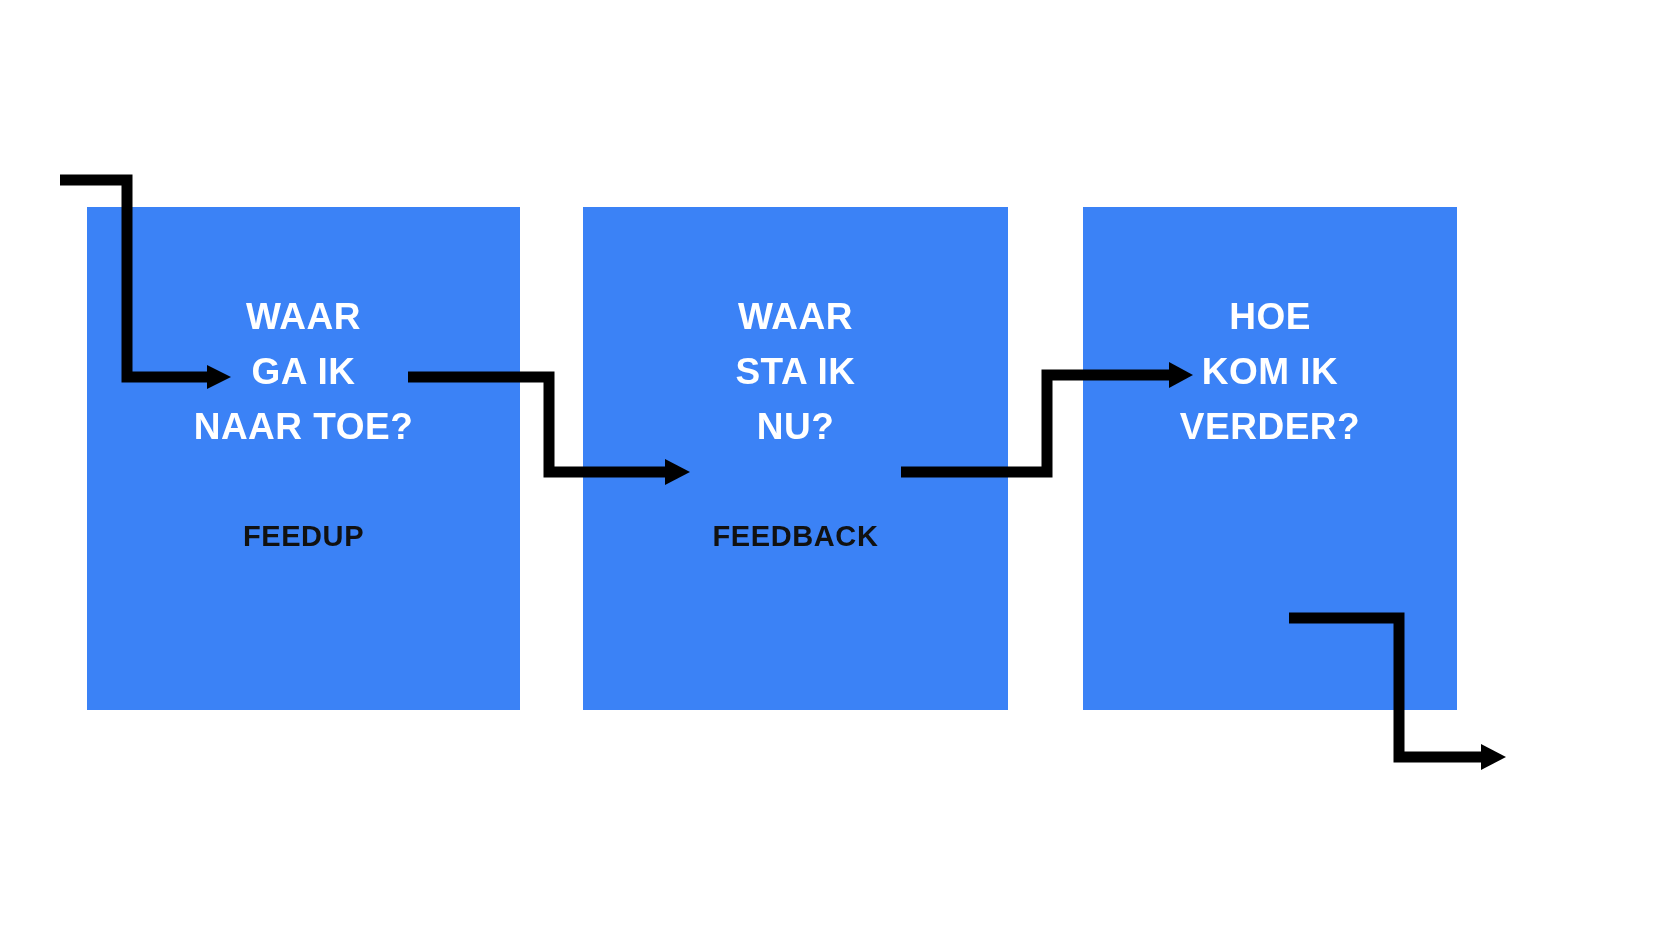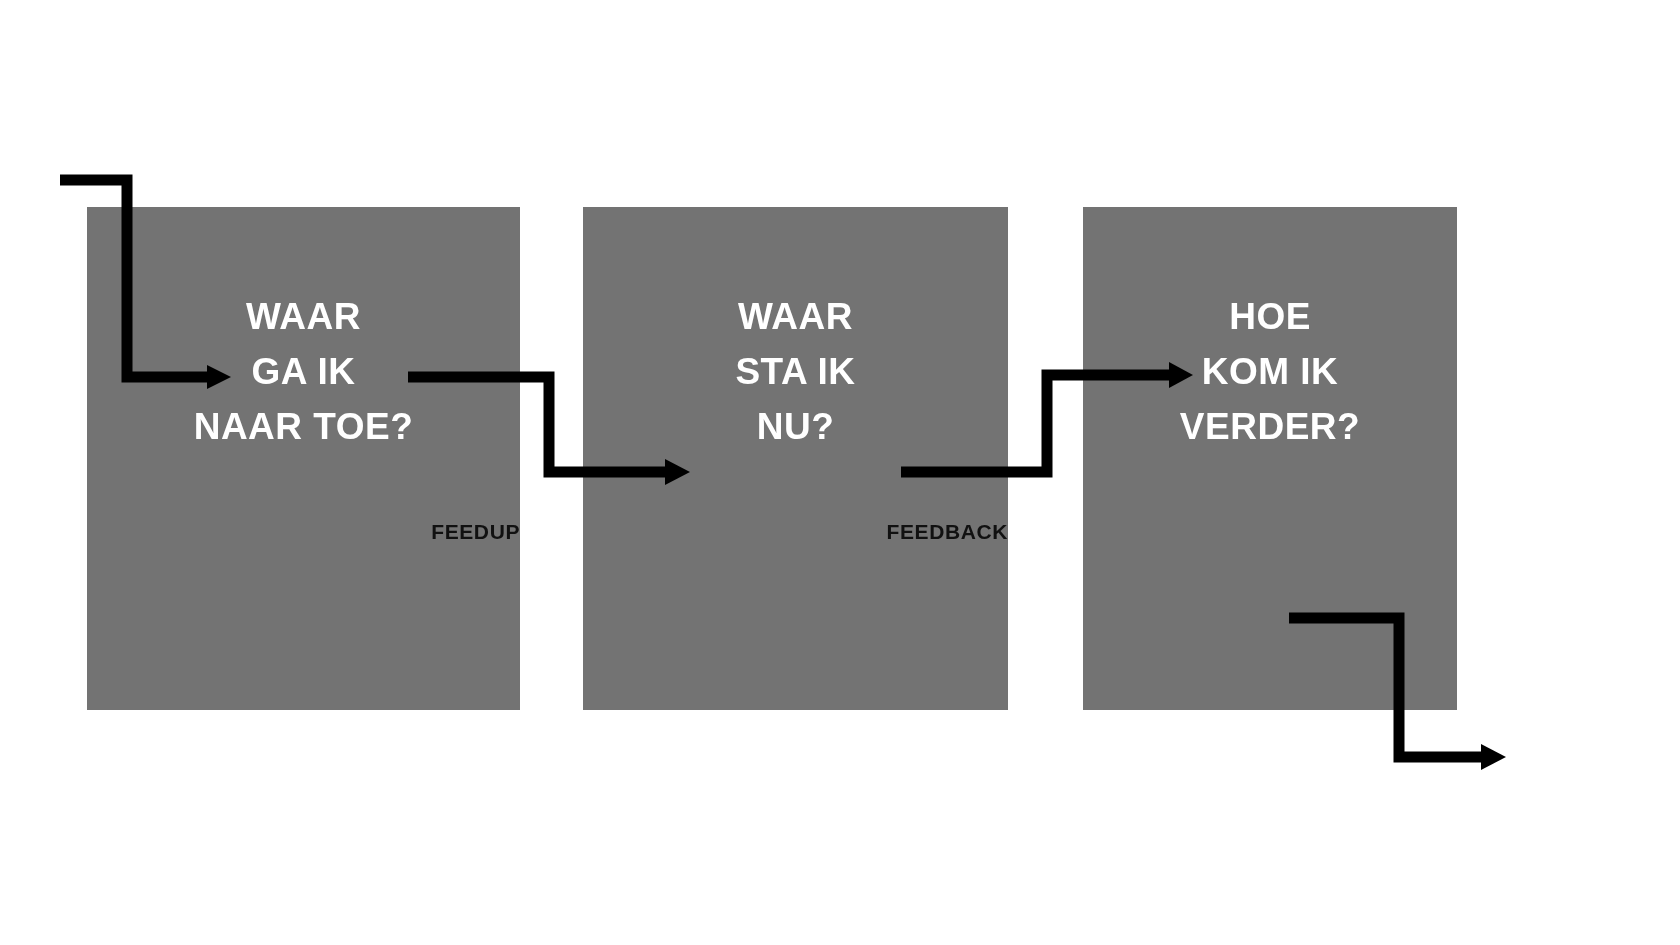--- a/index.html
+++ b/index.html
@@ -24,21 +24,21 @@
     top: 0;
     width: 1680px;
     height: 945px;
     z-index: 3;
     pointer-events: none;
   }
   .box {
     position: absolute;
     top: 207px;
     height: 503px;
-    background: #737373;
+    background: #3b82f6;
     z-index: 2;
   }
   #box-1 { left: 87px;   width: 433px; }
   #box-2 { left: 583px;  width: 425px; }
   #box-3 { left: 1083px; width: 374px; }
 
   .box-question {
     position: absolute;
     left: 0;
     right: 0;
@@ -49,24 +49,24 @@
     font-size: 37px;
     line-height: 55px;
     letter-spacing: 0.5px;
     white-space: pre-line;
   }
   .box-label {
     position: absolute;
     left: 0;
     right: 0;
     top: 313px;
-    text-align: right;
+    text-align: center;
     color: #111111;
     font-weight: bold;
-    font-size: 21px;
+    font-size: 29px;
     letter-spacing: 0.6px;
   }
 </style>
 </head>
 <body>
 
 <div id="stage">
 
   <div class="box" id="box-1">
     <div class="box-question">WAAR

